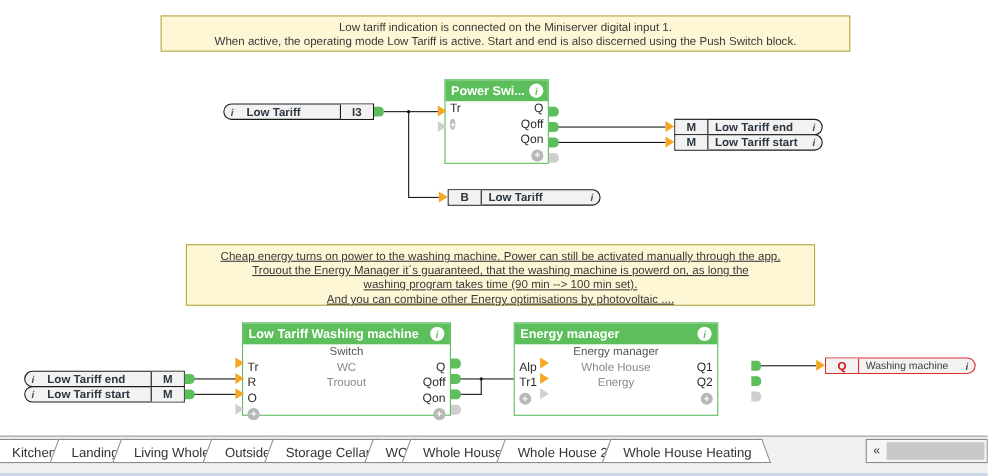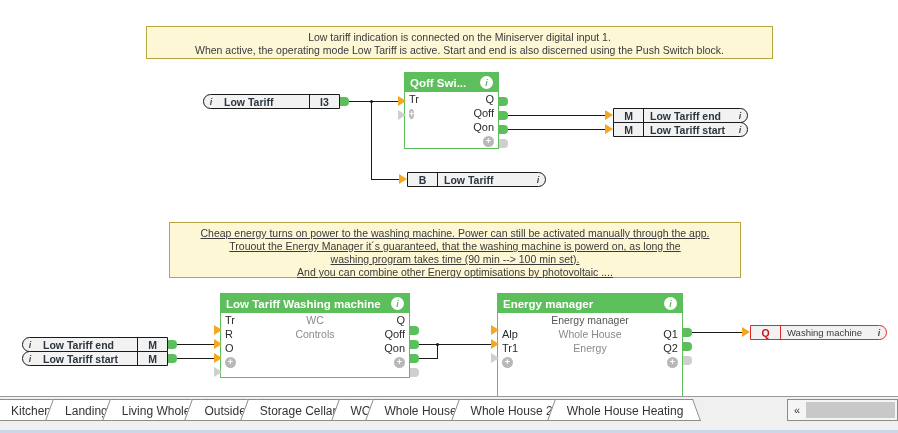--- a/index.html
+++ b/index.html
@@ -113,21 +113,21 @@
   }
   .scrollbtn{width:18px;text-align:center;font-size:11px;color:#333333;}
   .scrollthumb{height:16px;background:#c8c8c8;border:0;}
   #bottomline{position:absolute;left:0;top:33px;width:898px;height:4px;background:#ccd6e8;}
 </style>
 </head>
 <body>
 
 <div id="canvas">
 
-  <div class="note" style="left:146px;top:26px;width:627px;height:33px;">
+  <div class="note" style="left:146px;top:14px;width:627px;height:33px;">
     <div>Low tariff indication is connected on the Miniserver digital input 1.</div>
     <div>When active, the operating mode Low Tariff is active. Start and end is also discerned using the Push Switch block.</div>
   </div>
 
   <div class="wire wh" style="left:349px;top:101px;width:57px;"></div>
 
   <div class="wire wv" style="left:371px;top:101px;height:78px;"></div>
   <div class="wire wh" style="left:371px;top:179px;width:28px;"></div>
   <div class="dot" style="left:370px;top:100px;"></div>
 
@@ -137,21 +137,21 @@
 
   <div class="io left-round" style="left:203px;top:94px;width:137px;">
     <div class="cell ibtn">i</div>
     <div class="cell lbl">Low Tariff</div>
     <div class="cell tag noright">I3</div>
   </div>
   <div class="nub green" style="left:340px;top:97px;"></div>
 
   <div class="fb" style="left:404px;top:72px;width:95px;height:77px;">
     <div class="hdr">
-      <span>Qoff Swi...</span>
+      <span>Power Swi...</span>
       <span class="info">i</span>
     </div>
     <div class="body">
       <div class="row">
         <div class="in">Tr</div>
         <div class="out">Q</div>
       </div>
       <div class="row">
         <div class="in"><span class="plus">+</span></div>
         <div class="out">Qoff</div>
@@ -226,29 +226,30 @@
     <div class="cell lbl">Low Tariff start</div>
     <div class="cell tag noright">M</div>
   </div>
   <div class="nub green" style="left:168px;top:354px;"></div>
 
   <div class="fb" style="left:220px;top:293px;width:190px;height:85px;">
     <div class="hdr">
       <span>Low Tariff Washing machine</span>
       <span class="info">i</span>
     </div>
+    <div class="subttl">Switch</div>
     <div class="body">
       <div class="row">
         <div class="in">Tr</div>
         <div class="mid">WC</div>
         <div class="out">Q</div>
       </div>
       <div class="row">
         <div class="in">R</div>
-        <div class="mid">Controls</div>
+        <div class="mid">Trouout</div>
         <div class="out">Qoff</div>
       </div>
       <div class="row">
         <div class="in">O</div>
         <div class="mid"></div>
         <div class="out">Qon</div>
       </div>
       <div class="plusrow">
         <span class="plus l">+</span>
         <span class="plus r">+</span>
@@ -257,21 +258,21 @@
   </div>
   <div class="arrow" style="left:214px;top:325px;"></div>
   <div class="arrow" style="left:214px;top:339px;"></div>
   <div class="arrow" style="left:214px;top:353px;"></div>
   <div class="arrow gray" style="left:214px;top:367px;"></div>
   <div class="nub green" style="left:410px;top:326px;"></div>
   <div class="nub green" style="left:410px;top:340px;"></div>
   <div class="nub green" style="left:410px;top:354px;"></div>
   <div class="nub gray" style="left:410px;top:368px;"></div>
 
-  <div class="fb" style="left:497px;top:293px;width:186px;height:105px;">
+  <div class="fb" style="left:467px;top:293px;width:186px;height:85px;">
     <div class="hdr">
       <span>Energy manager</span>
       <span class="info">i</span>
     </div>
     <div class="subttl">Energy manager</div>
     <div class="body">
       <div class="row">
         <div class="in">Alp</div>
         <div class="mid">Whole House</div>
         <div class="out">Q1</div>

